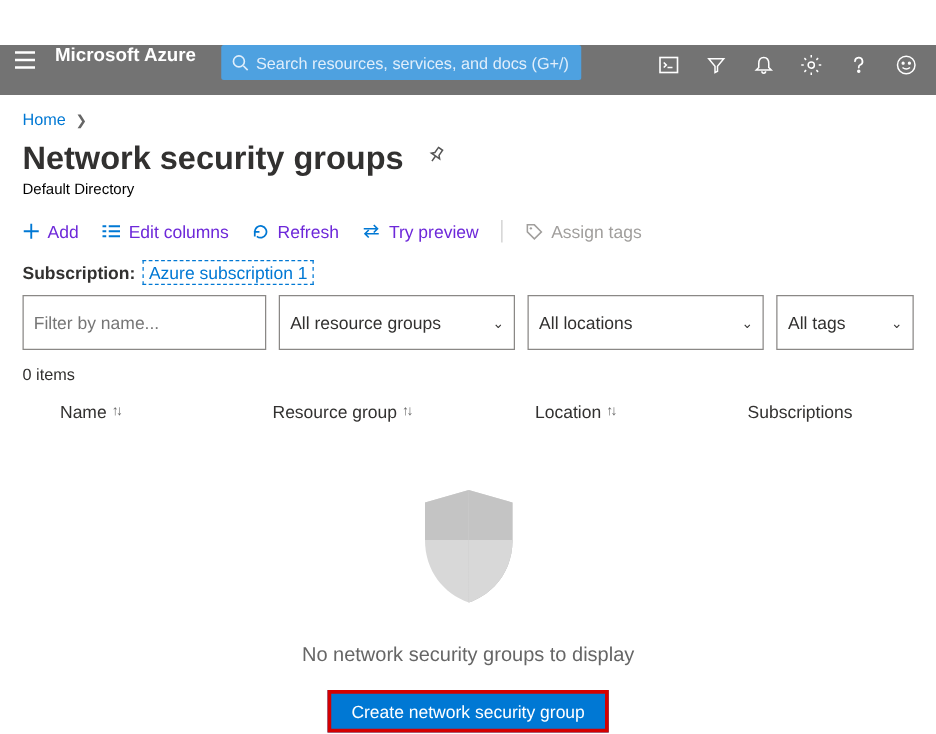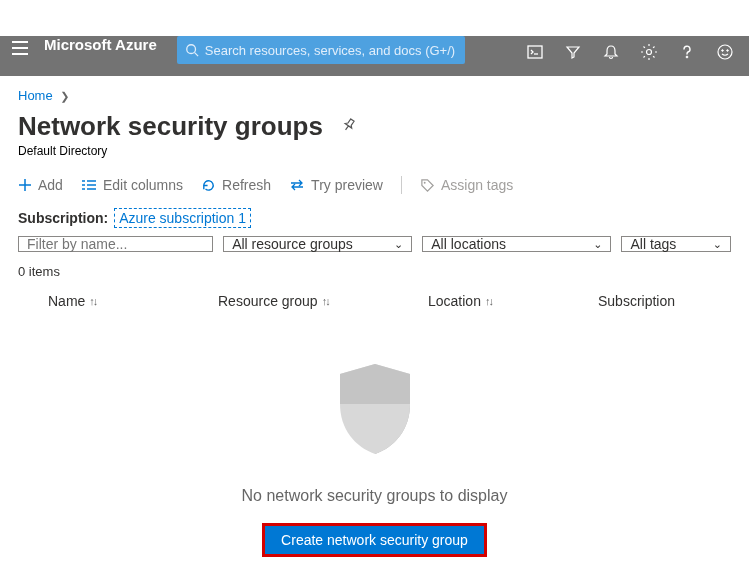--- a/index.html
+++ b/index.html
@@ -23,34 +23,34 @@
   .breadcrumb .chev { color:#666; margin-left:4px; font-size:11px;}
 
   
   .page-head { padding: 2px 18px 4px; }
   .page-title { font-size:26px; font-weight:600; display:inline-block; vertical-align:middle;}
   .pin-icon { display:inline-block; margin-left:14px; vertical-align:middle; color:#666; cursor:pointer;}
   .subtitle { font-size:12px; color:#000000; margin-top:2px; }
 
   
   .toolbar { display:flex; align-items:center; gap:18px; padding: 14px 18px 10px; font-size:14px; }
-  .tb-item { display:flex; align-items:center; gap:6px; color:#737373; cursor:pointer; }
+  .tb-item { display:flex; align-items:center; gap:6px; color:#6d28d9; cursor:pointer; }
   .tb-item.disabled { color:#a19f9d; cursor:default;}
   .tb-sep { width:1px; height:18px; background:#ccc; }
   .tb-item svg { flex-shrink:0; }
 
   
   .subs-row { padding: 6px 18px 10px; font-size:14px; }
   .subs-row .label { font-weight:600; }
   .subs-link { color:#0078d4; text-decoration:none; border:1px dashed #0078d4; padding:1px 4px; margin-left:2px;}
 
   
   .filters { display:flex; gap:10px; padding: 0 18px 12px; }
   .filter-input, .filter-select {
-    height:16px; border:1px solid #8a8886; font-size:14px; padding:0 8px; background:#fff;
+    height:44px; border:1px solid #8a8886; font-size:14px; padding:0 8px; background:#fff;
     display:flex; align-items:center; justify-content:space-between; cursor:pointer;text-align:right;
   }
   .filter-input { width:196px; color:#767676; cursor:text;}
   .filter-select { color:#323130; }
   .fs-rg { width:190px; }
   .fs-loc { width:190px; }
   .fs-tags { width:110px; }
   .chev-down { font-size:11px; color:#323130; margin-left:6px;}
 
   
@@ -227,21 +227,21 @@
   </div>
   <div class="th th-rg">
     <span>Resource group</span>
     <span class="sort-arrows">↑↓</span>
   </div>
   <div class="th th-loc">
     <span>Location</span>
     <span class="sort-arrows">↑↓</span>
   </div>
   <div class="th th-sub">
-    <span>Subscription</span>
+    <span>Subscriptions</span>
   </div>
 </div>
 
 <div class="empty">
   <svg class="shield" viewBox="0 0 90 100">
     <path d="M45 5 L80 15 V45 C80 70 65 88 45 95 C25 88 10 70 10 45 V15 Z" fill="#d8d8d8"></path>
     <path d="M45 5 L80 15 V45 C80 70 65 88 45 95 V5 Z" fill="#c4c4c4"></path>
     <path d="M45 5 L10 15 V45 L45 45 Z" fill="#c4c4c4"></path>
     <path d="M45 45 L80 45 V45 C80 70 65 88 45 95 Z" fill="#d8d8d8"></path>
   </svg>

